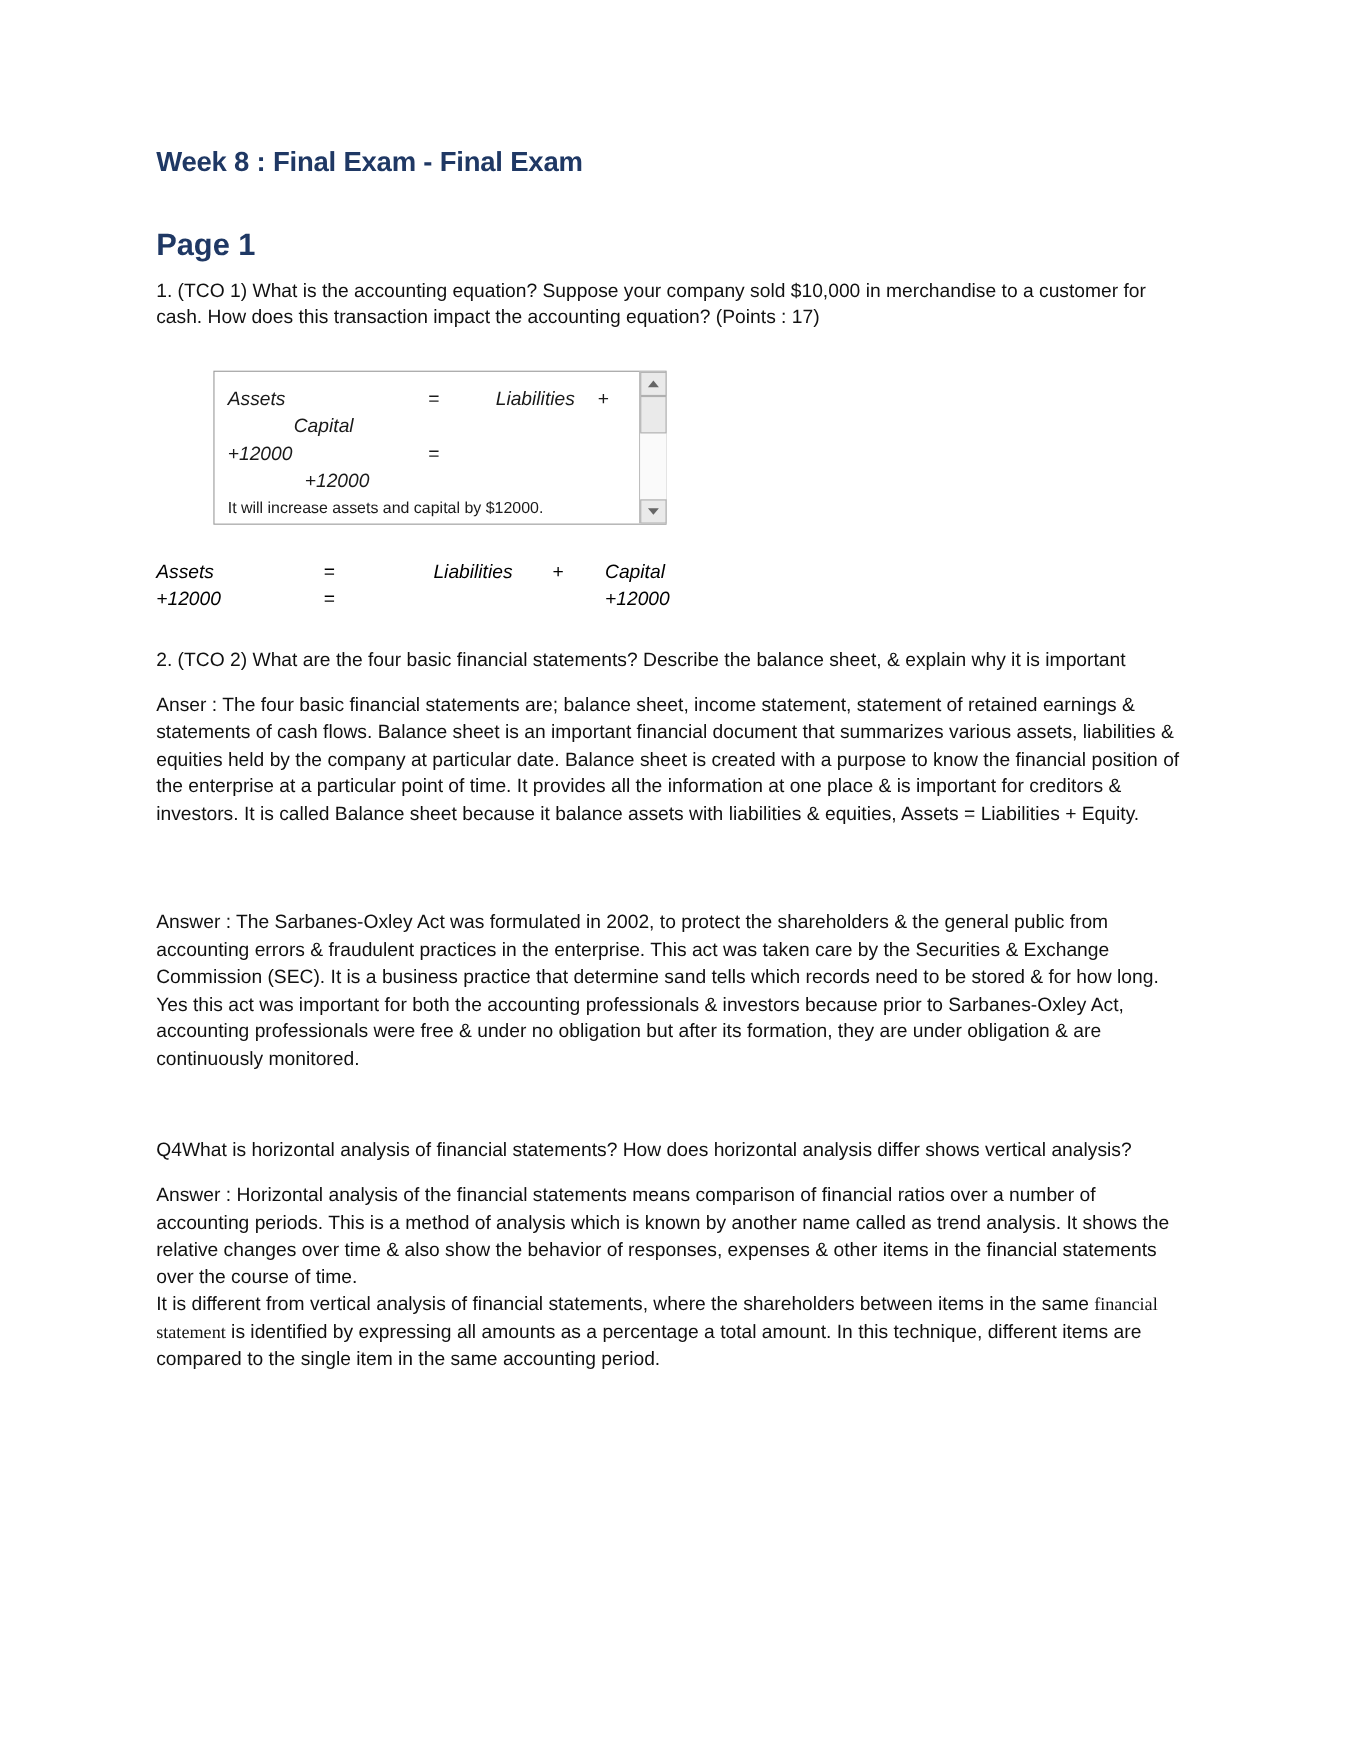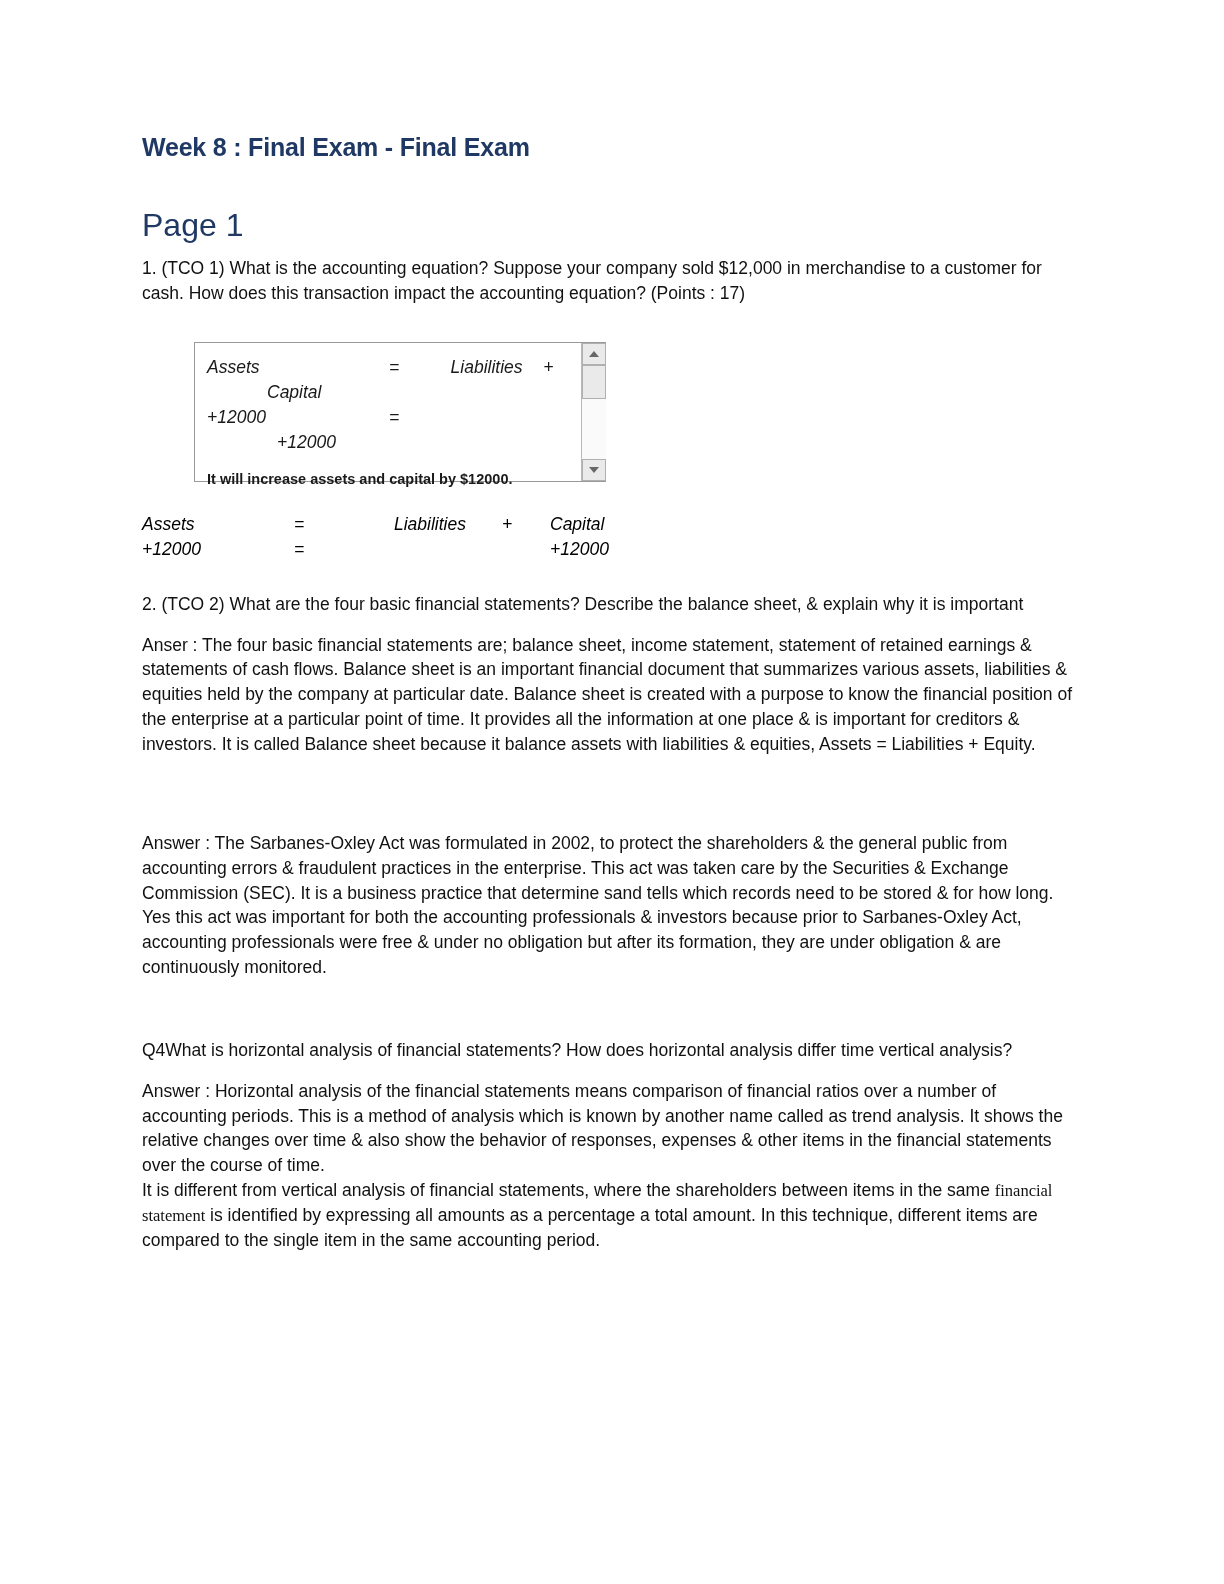--- a/index.html
+++ b/index.html
@@ -30,22 +30,22 @@
   }
   h1.doc-title {
     font-size: 25px;
     font-weight: bold;
     color: #1F3864;
     margin: 0 0 0 0;
     letter-spacing: -0.2px;
     line-height: 1.2;
   }
   h2.page-heading {
-    font-size: 32px;
-    font-weight: normal;
+    font-size: 28px;
+    font-weight: bold;
     color: #1F3864;
     margin: 44px 0 12px 0;
     line-height: 1.2;
   }
   p.para {
     font-size: 17.5px;
     line-height: 1.42;
     margin: 0 0 0 0;
     color: #111;
   }
@@ -153,21 +153,21 @@
 </head>
 <body>
 
 <div class="page">
   <div class="content">
 
     <h1 class="doc-title">Week 8 : Final Exam - Final Exam</h1>
 
     <h2 class="page-heading">Page 1</h2>
 
-    <p class="para">1. (TCO 1) What is the accounting equation? Suppose your company sold $12,000 in merchandise to a customer for cash. How does this transaction impact the accounting equation? (Points : 17)</p>
+    <p class="para">1. (TCO 1) What is the accounting equation? Suppose your company sold $10,000 in merchandise to a customer for cash. How does this transaction impact the accounting equation? (Points : 17)</p>
 
     <div class="embed-box">
       <div class="embed-inner">
         <table class="eq-table">
           <tbody>
               <tr>
             <td class="col-a">Assets</td>
             <td class="col-b">=</td>
             <td class="col-c">Liabilities</td>
             <td class="col-d">+</td>
@@ -185,21 +185,21 @@
             <td class="col-d"></td>
           </tr>
           <tr>
             <td class="col-a" style="padding-left:70px;">+12000</td>
             <td class="col-b"></td>
             <td class="col-c"></td>
             <td class="col-d"></td>
           </tr>
         </tbody>
           </table>
-        <div class="embed-row" style="margin-top:15px; font-weight:700;">It will increase assets and capital by $12000.</div>
+        <div class="embed-row" style="margin-top:2px; font-weight:400;">It will increase assets and capital by $12000.</div>
       </div>
       <div class="scrollbar">
         <div class="sb-btn">
           <span class="sb-arrow up"></span>
         </div>
         <div class="sb-track">
           <div class="sb-thumb"></div>
         </div>
         <div class="sb-btn bottom">
           <span class="sb-arrow down"></span>
@@ -233,20 +233,20 @@
 
     <div class="gap-sm"></div>
     <p class="para">Anser : The four basic financial statements are; balance sheet, income statement, statement of retained earnings &amp; statements of cash flows. Balance sheet is an important financial document that summarizes various assets, liabilities &amp; equities  held by the company at particular date. Balance sheet is created with a purpose to know the financial position of the enterprise at a particular point of time.  It provides all the information at one place &amp; is important for creditors &amp; investors. It is called Balance sheet because it balance assets with liabilities &amp; equities, Assets = Liabilities + Equity.</p>
 
     <div class="gap-xl"></div>
 
     <div class="gap-sm"></div>
     <p class="para">Answer : The Sarbanes-Oxley Act was formulated in 2002, to protect the shareholders &amp; the general public from accounting errors &amp; fraudulent practices in the enterprise.  This act was taken care by the Securities &amp; Exchange Commission (SEC).  It is a business practice that determine sand tells which records need to be stored &amp; for how long.  Yes this act was important for both the accounting professionals &amp; investors because prior to Sarbanes-Oxley Act, accounting professionals were free &amp; under no obligation but after its formation, they are under obligation &amp; are continuously monitored.</p>
 
     <div class="gap-xl"></div>
-    <p class="para">Q4What is horizontal analysis of financial statements? How does horizontal analysis differ time vertical analysis?</p>
+    <p class="para">Q4What is horizontal analysis of financial statements? How does horizontal analysis differ shows vertical analysis?</p>
 
     <div class="gap-sm"></div>
     <p class="para">Answer : Horizontal analysis of the financial statements means comparison of financial ratios over a number of accounting periods.  This is a method of analysis which is known by another name called as trend analysis. It shows the relative changes over time &amp; also show the behavior of responses, expenses &amp; other items in the financial statements over the course of time.</p>
     <p class="para"><span>It is different from vertical analysis of financial statements, where the shareholders between items in the same </span><span class="small-serif">financial statement</span><span> is identified by expressing all amounts as a percentage a total amount. In this technique, different items are compared to the single item in the same accounting period.</span></p>
 
   </div>
 </div>
 
 </body></html>

